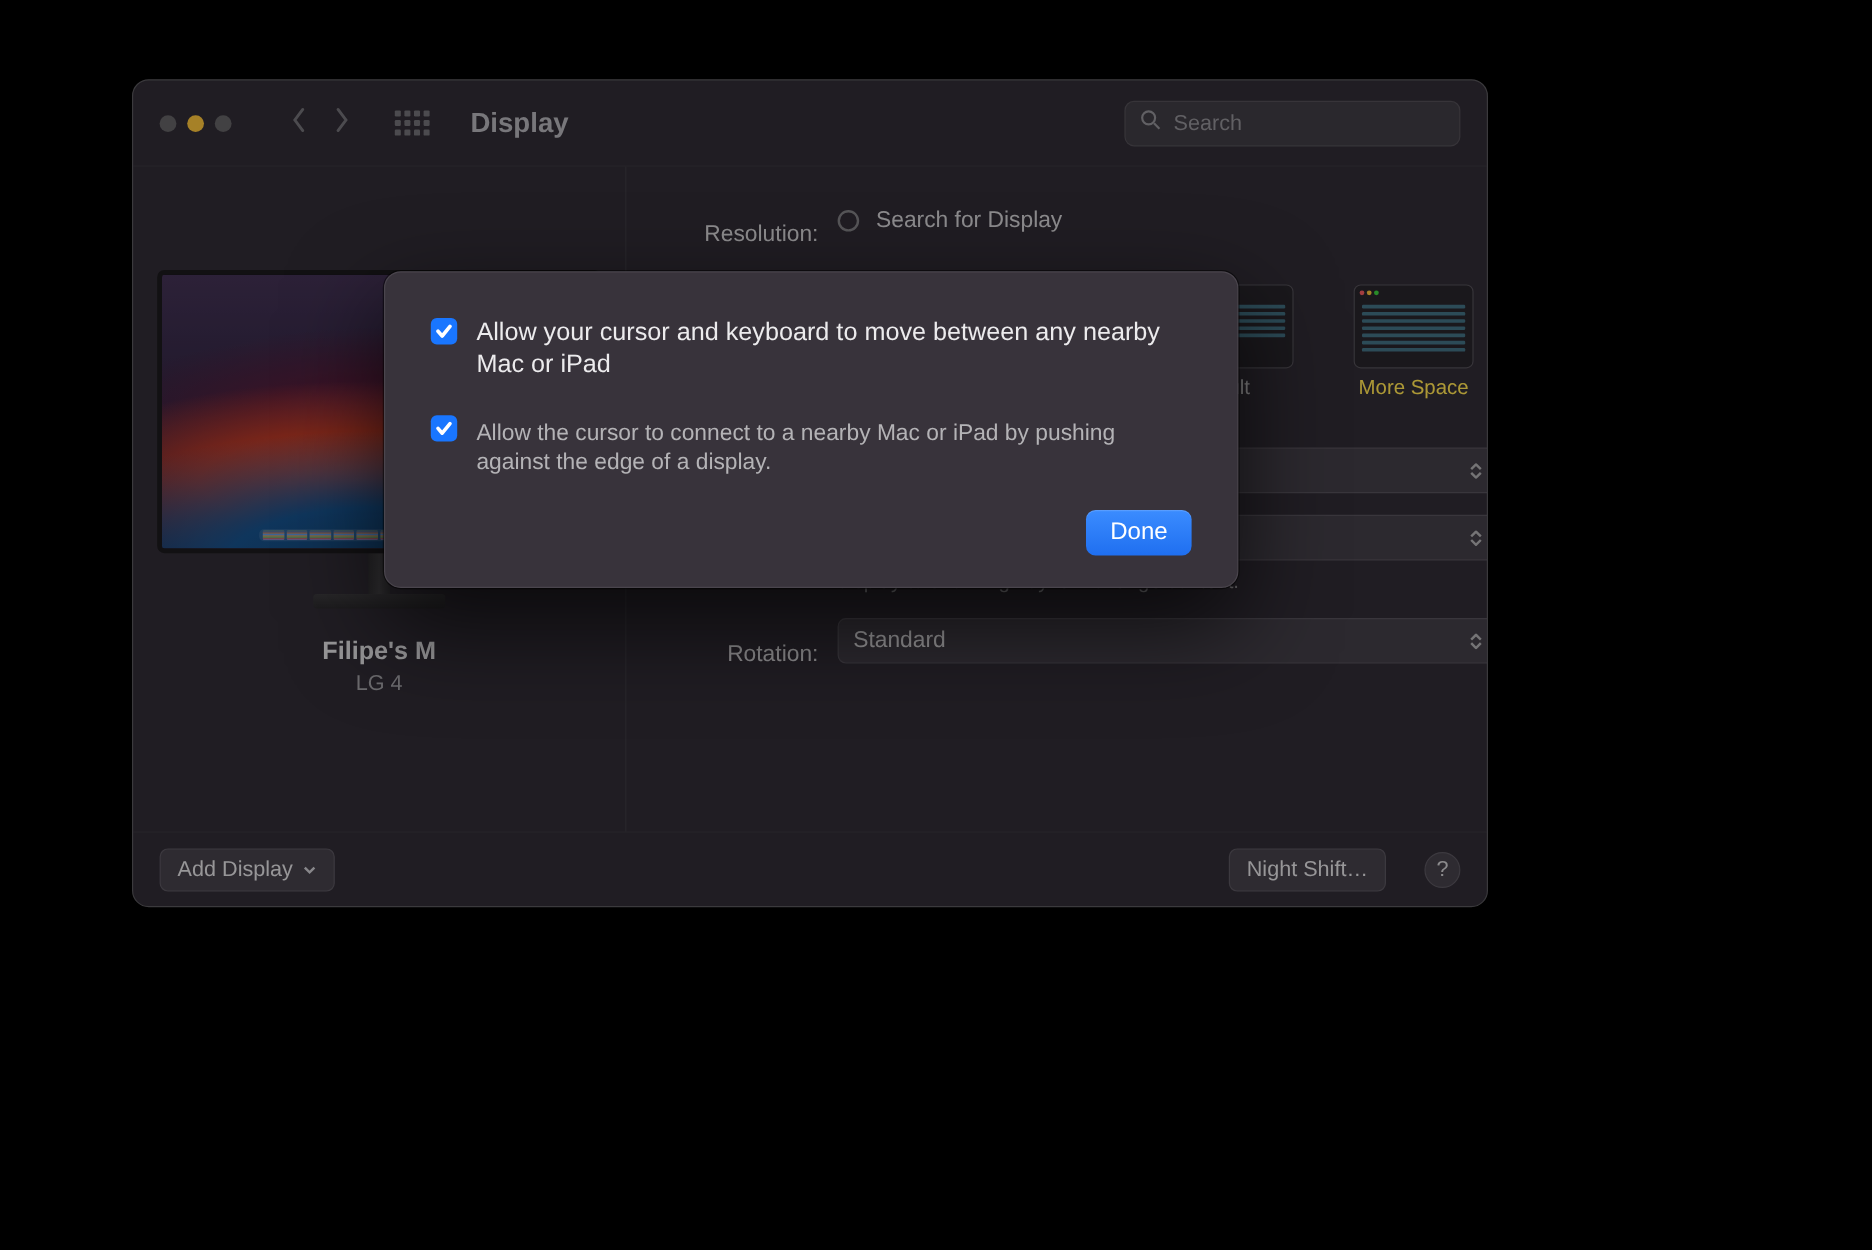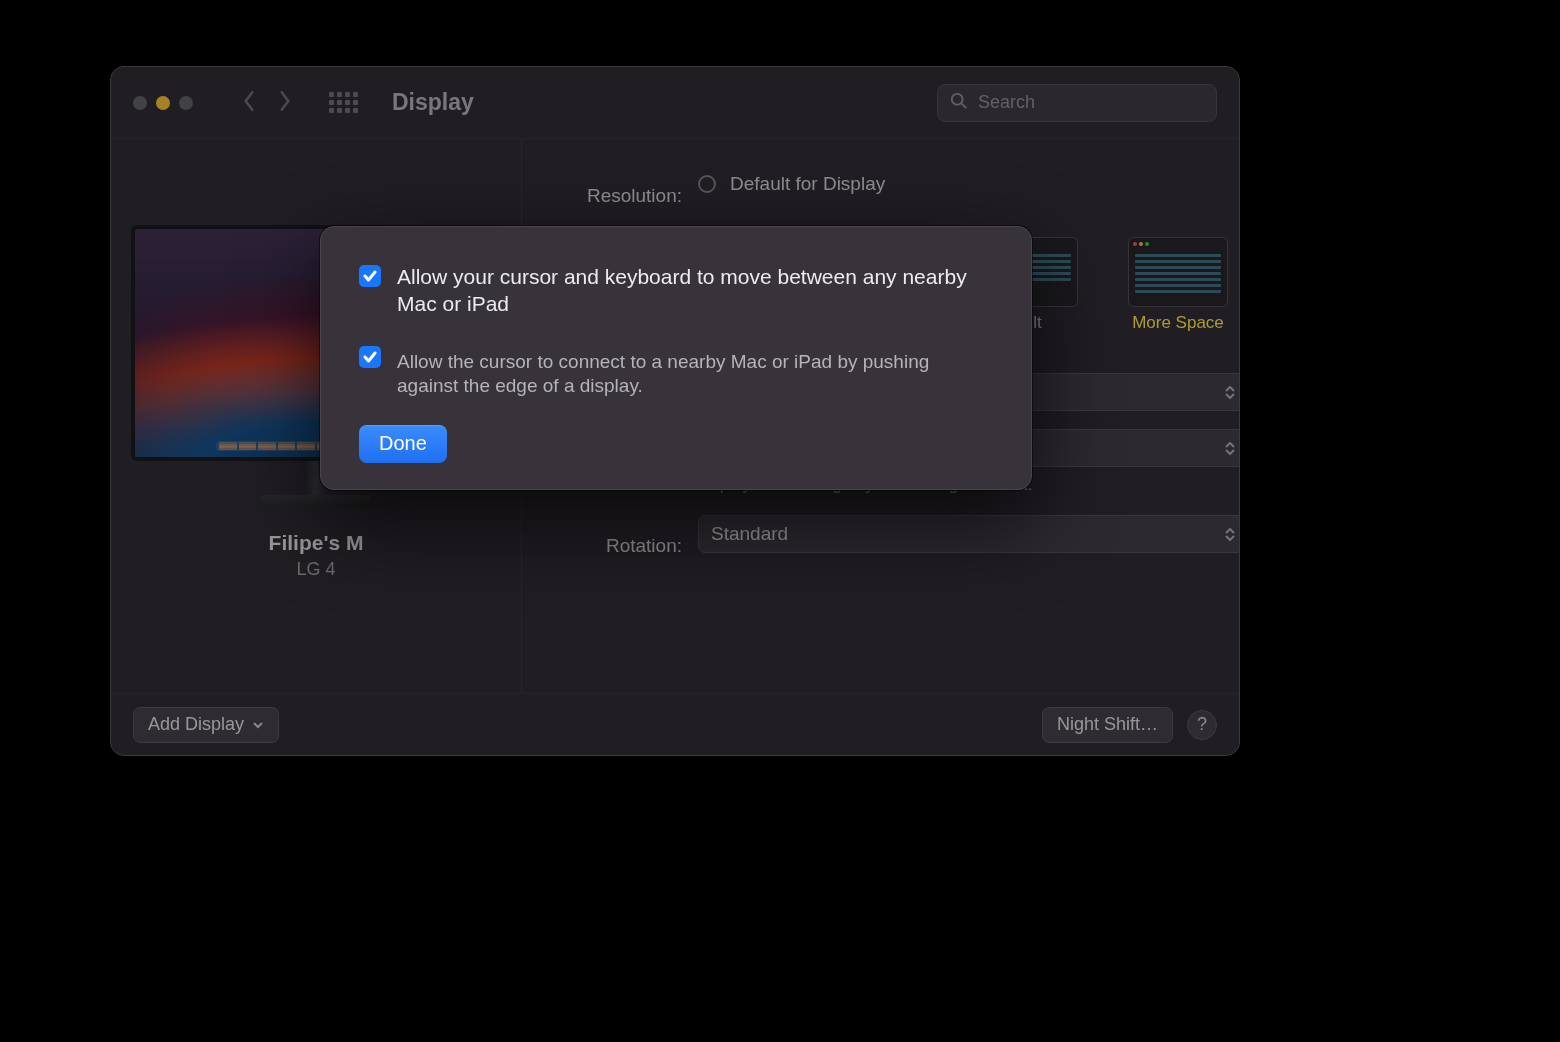--- a/index.html
+++ b/index.html
@@ -125,21 +125,21 @@
     display:flex;align-items:center;padding:0 12px;justify-content:space-between;color:#ddd;
   }
   .select .arrows { display:flex;flex-direction:column;gap:1px; }
   .select .arrows svg{width:10px;height:6px;stroke:#aaa;fill:none;stroke-width:2;}
 
   .hdr-desc { font-size:17px;color:#9a9a9c; margin-left:146px; margin-top:-10px; margin-bottom:16px; max-width: 420px;}
 
   
   .footer {
     height: 62px; border-top:1px solid rgba(255,255,255,.04);
-    display:flex; align-items:center; padding: 0 22px; gap:14px;
+    display:flex; align-items:center; padding: 0 22px; gap:32px;
   }
   .btn {
     height:36px;padding:0 14px;background:#3d3a40;border:1px solid #524f55;border-radius:7px;
     display:flex;align-items:center;gap:8px;color:#ddd;font-size:18px;
   }
   .btn.popup svg{width:12px;height:8px;stroke:#c7c7c9;fill:none;stroke-width:2;}
   .help { width:30px;height:30px;border-radius:50%;background:#3d3a40;border:1px solid #524f55;
     display:flex;align-items:center;justify-content:center;color:#ccc;font-size:18px;}
 
   
@@ -156,21 +156,21 @@
   }
   .opt { display:flex; gap:16px; margin-bottom:26px; }
   .chk {
     width:22px;height:22px;flex:none;border-radius:5px;background:#1976ff;
     display:flex;align-items:center;justify-content:center;margin-top:2px;
   }
   .chk svg{width:14px;height:12px;stroke:#fff;fill:none;stroke-width:3;stroke-linecap:round;stroke-linejoin:round;}
   .opt-title { font-size:21px;font-weight:500;color:#ecebed;line-height:1.3; }
   .opt-desc  { font-size:19px;color:#b4b3b6;margin-top:6px;line-height:1.3; }
 
-  .sheet-actions { display:flex;justify-content:flex-start;margin-top:6px; }
+  .sheet-actions { display:flex;justify-content:flex-end;margin-top:6px; }
   .btn-primary {
     height:38px;padding:0 20px;border-radius:8px;border:none;
     background:linear-gradient(180deg,#3b8cff,#1f6ff0);
     color:#fff;font-size:20px;font-weight:500;
     box-shadow: 0 1px 0 rgba(255,255,255,.15) inset;
   }
 
   
   .dim-overlay {
     position:absolute; inset:0; background:rgba(20,18,22,.35); pointer-events:none;
@@ -246,21 +246,21 @@
         </div>
       <div class="display-name">Filipe's M</div>
       <div class="display-sub">LG 4</div>
     </div>
 
     <div class="right-pane">
       <div class="row">
         <div class="row-label">Resolution:</div>
         <div style="display:flex;align-items:center;gap:8px;">
           <span class="radio"></span>
-          <span>Default for Display</span>
+          <span>Search for Display</span>
         </div>
       </div>
 
       <div class="row" style="margin-left:146px;margin-top:30px;">
         <div class="scaled-row">
           <div class="scaled-item" style="margin-left:260px;">
             <div class="scaled-thumb">
               <div class="mini-traffic">
                   <span></span>
                   <span></span>

